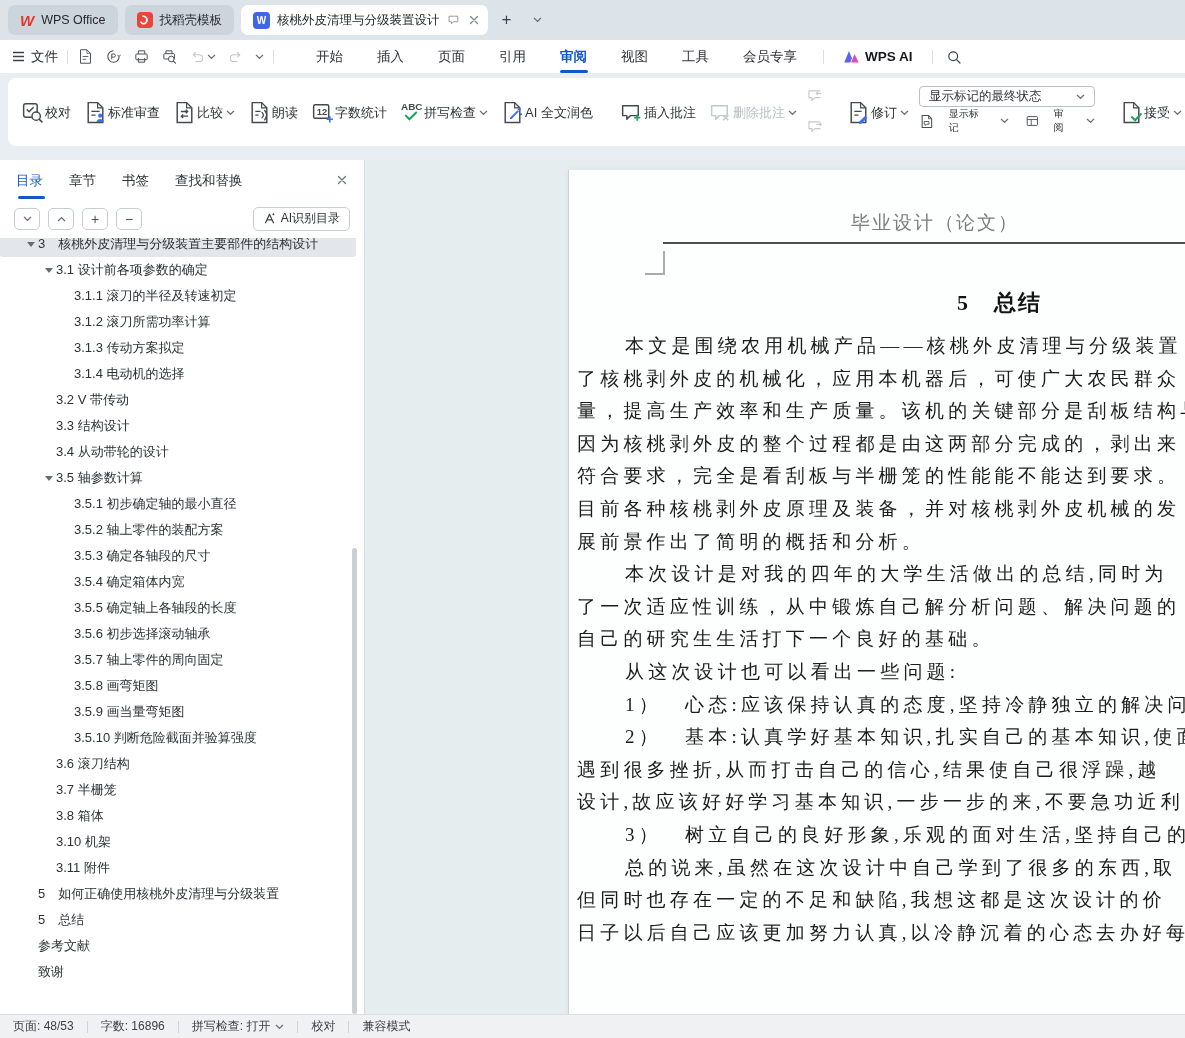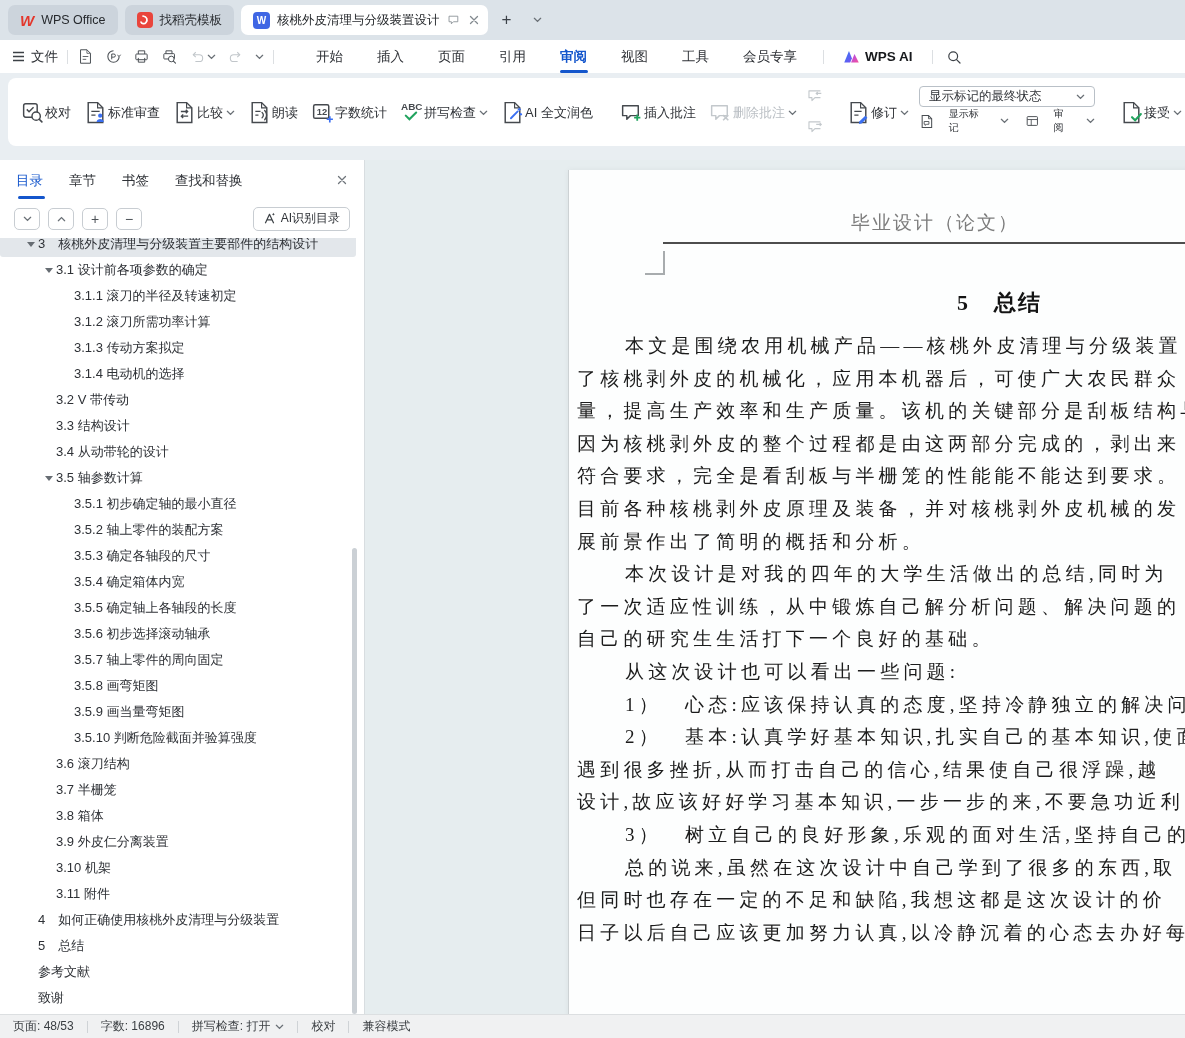--- a/index.html
+++ b/index.html
@@ -670,33 +670,29 @@
           <div class="trow lv2">
             <span class="caret"></span>
             <span>3.7 半栅笼</span>
           </div>
           <div class="trow lv2">
             <span class="caret"></span>
             <span>3.8 箱体</span>
           </div>
           <div class="trow lv2">
             <span class="caret"></span>
-            <span>3.9 外皮仁分离装置</span>
-          </div>
-          <div class="trow lv2">
-            <span class="caret"></span>
             <span>3.10 机架</span>
           </div>
           <div class="trow lv2">
             <span class="caret"></span>
             <span>3.11 附件</span>
           </div>
           <div class="trow lv1">
             <span class="caret"></span>
-            <span>4　如何正确使用核桃外皮清理与分级装置</span>
+            <span>5　如何正确使用核桃外皮清理与分级装置</span>
           </div>
           <div class="trow lv1">
             <span class="caret"></span>
             <span>5　总结</span>
           </div>
           <div class="trow lv1">
             <span class="caret"></span>
             <span>参考文献</span>
           </div>
           <div class="trow lv1">

